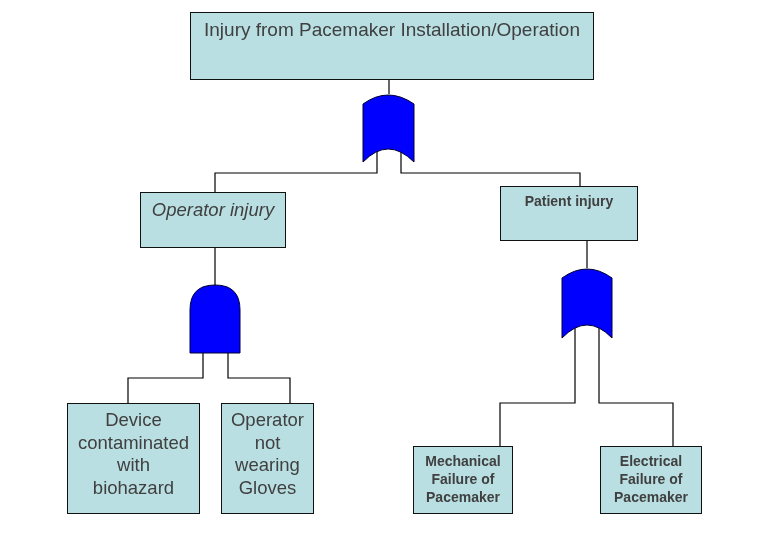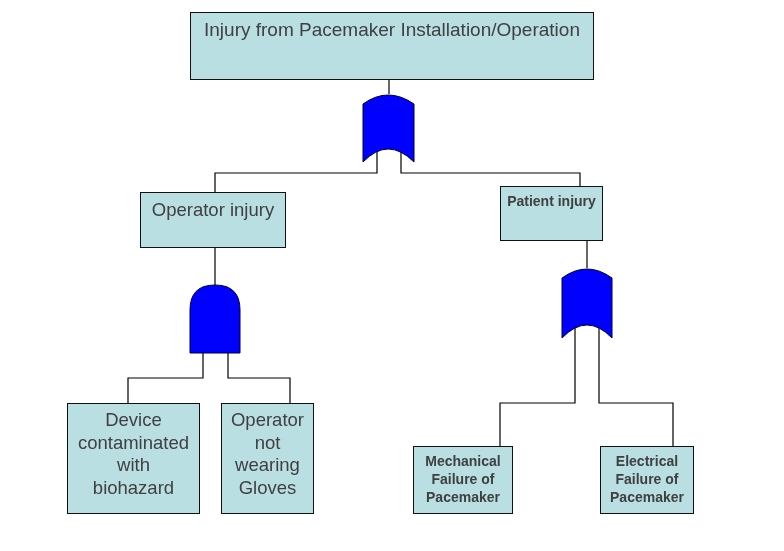--- a/index.html
+++ b/index.html
@@ -6,26 +6,26 @@
     body { width: 784px; height: 551px; position: relative; overflow: hidden; font-family: "Liberation Sans", sans-serif; }
     svg.lines { position: absolute; left: 0; top: 0; width: 784px; height: 551px; }
     .box {
       position: absolute; box-sizing: border-box;
       background: #b9dfe2; border: 1.2px solid #111;
       color: #404040; text-align: center;
       font-family: "Liberation Sans", sans-serif;
     }
     .box span { display: block; }
     #top-box { left: 190px; top: 12px; width: 404px; height: 68px; font-size: 19px; padding-top: 6px; }
-    #operator-box { left: 140px; top: 192px; width: 146px; height: 56px; font-size: 18.5px; padding-top: 6px; }
-    #patient-box { left: 500px; top: 186px; width: 103px; height: 55px; font-size: 14px; font-weight: bold; padding-top: 6px; }
+    #operator-box { left: 140px; top: 192px; width: 146px; height: 56px; font-size: 18.5px; padding-top: 6px; font-style: italic; }
+    #patient-box { left: 500px; top: 186px; width: 138px; height: 55px; font-size: 14px; font-weight: bold; padding-top: 6px; }
     #device-box { left: 67px; top: 403px; width: 133px; height: 111px; font-size: 18.5px; line-height: 22.5px; padding-top: 5px; }
     #gloves-box { left: 221px; top: 403px; width: 93px; height: 111px; font-size: 18.5px; line-height: 22.5px; padding-top: 5px; }
     #mech-box { left: 413px; top: 446px; width: 100px; height: 68px; font-size: 14px; font-weight: bold; line-height: 18px; padding-top: 5px; }
-    #elec-box { left: 600px; top: 446px; width: 94px; height: 68px; font-size: 14px; font-weight: bold; line-height: 18px; padding-top: 5px; }
+    #elec-box { left: 600px; top: 446px; width: 102px; height: 68px; font-size: 14px; font-weight: bold; line-height: 18px; padding-top: 5px; }
     .multiline { white-space: pre-line; }
   </style>
 </head>
 <body>
 
 <svg class="lines" viewBox="0 0 784 551" xmlns="http://www.w3.org/2000/svg">
 
   <g stroke="#000" stroke-width="1.2" fill="none">
     <line x1="389" y1="80" x2="389" y2="94"></line>
     <polyline points="377,150 377,173 215,173 215,192"></polyline>

